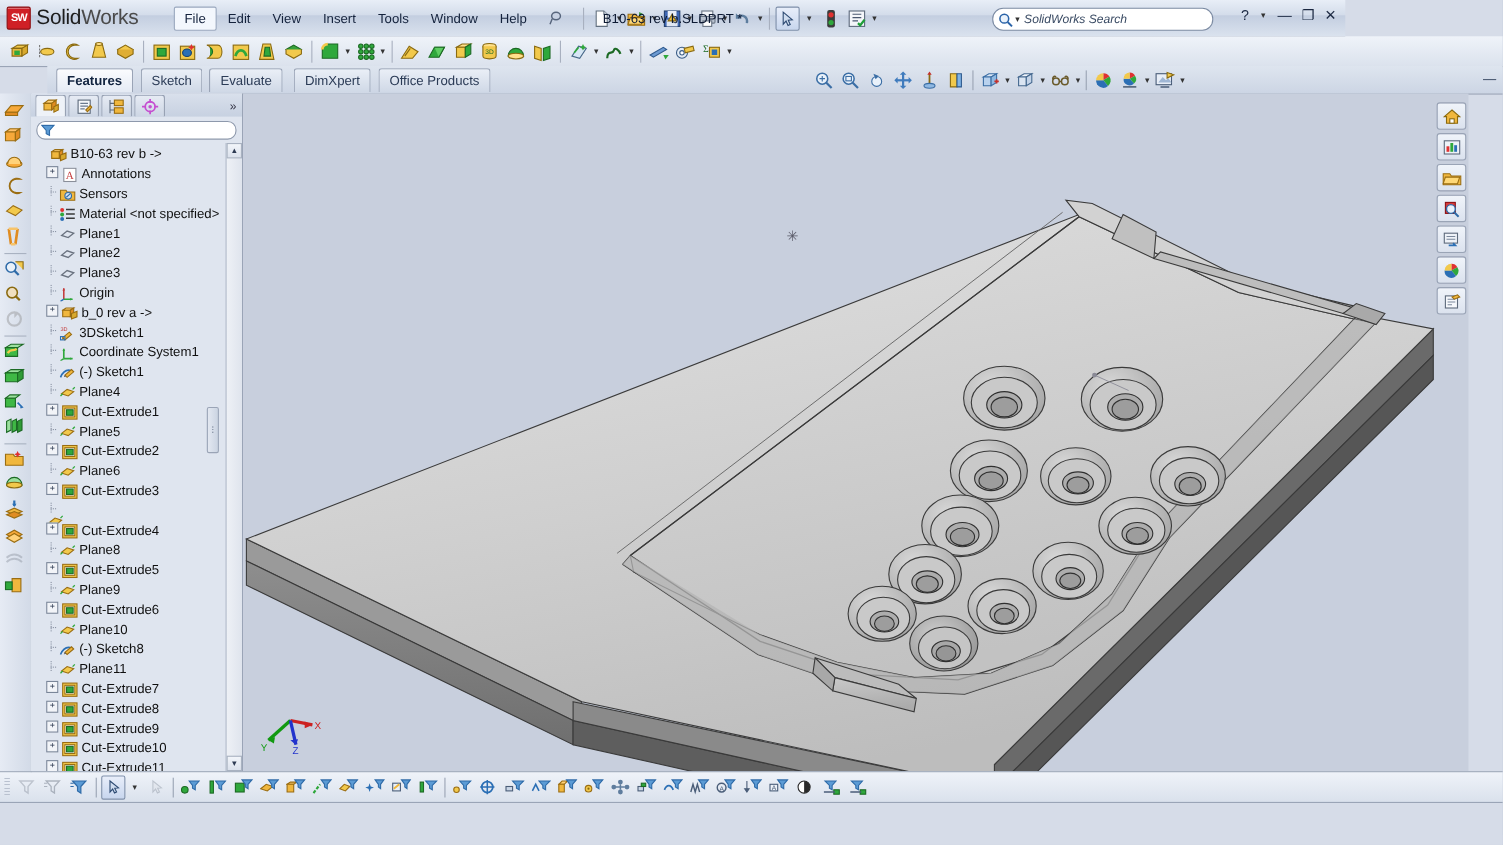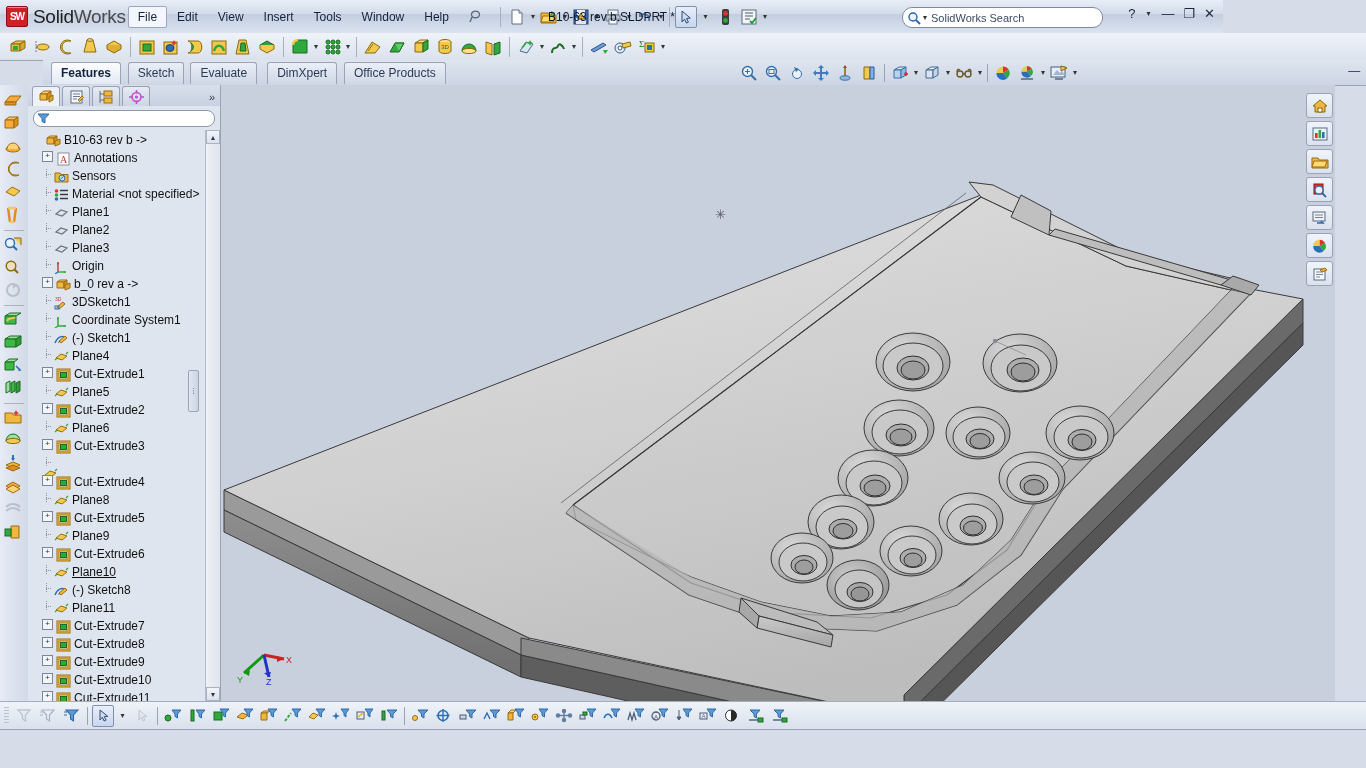--- a/index.html
+++ b/index.html
@@ -30,40 +30,40 @@
   .sw-mark{
     width:20px;height:19px;background:#cf2026;border:1px solid #8c1114;border-radius:2px;
     color:#fff;font-weight:bold;font-size:10px;display:flex;align-items:center;justify-content:center;
     letter-spacing:-1px;
     box-shadow:inset 0 1px 0 rgba(255,255,255,.45);
   }
   .sw-text{margin-left:5px;font-size:19px;letter-spacing:-0.3px;color:#1d1d1d;}
   .sw-text b{font-weight:normal;}
   .sw-text span{font-weight:normal;color:#4a4a4a;}
 
-  #menubar{display:flex;align-items:center;margin-left:2px;height:33px;}
+  #menubar{display:flex;align-items:center;margin-left:32px;height:33px;}
   .menu-item{
     padding:3px 9px;font-size:12px;color:#14223c;cursor:default;border:1px solid transparent;
   }
   .menu-item.active{
     background:#f3f7fd;border:1px solid #9aa8be;border-radius:2px;
   }
   #pin-icon{margin-left:8px;opacity:.8;}
 
   #tb-std{display:flex;align-items:center;margin-left:12px;}
   #title-doc{
     position:absolute;left:0;right:0;text-align:center;font-size:12px;color:#0d1a33;
     pointer-events:none;
   }
   #searchbox{
     position:absolute;right:120px;top:7px;width:195px;height:19px;
     background:#fff;border:1px solid #7c8ba3;border-radius:10px;
     display:flex;align-items:center;padding-left:4px;
   }
-  #searchbox .ph{font-size:11px;color:#394a63;margin-left:2px;}
+  #searchbox .ph{font-size:11px;color:#394a63;margin-left:2px;font-style:italic;}
   #win-btns{position:absolute;right:8px;top:6px;display:flex;align-items:center;gap:9px;color:#1a2740;font-size:13px;}
   #win-btns span{cursor:default;}
 
   
   #toolbar2{
     position:absolute;left:0;top:33px;width:1366px;height:27px;
     background:linear-gradient(to bottom,#eff3f9,#dbe2ed);
     border-bottom:1px solid #9aa4b6;
     display:flex;align-items:center;padding-left:6px;
   }
@@ -1011,21 +1011,21 @@
             <span class="exp">+</span>
             <span class="ti">
               <svg width="15" height="14" viewBox="0 0 15 14">
                 <rect x="1" y="1" width="13" height="12" fill="#f2c94c" stroke="#9a6d12"></rect>
                 <rect x="3" y="3" width="9" height="8" fill="#fff" stroke="#9a6d12"></rect>
                 <rect x="4.5" y="4.5" width="6" height="5" fill="#2fa83c" stroke="#1c6a24"></rect>
               </svg>
             </span>
             <span class="tl">Cut-Extrude6</span>
           </div>
-          <div class="tnode" style="padding-left: 8px; text-decoration: underline;">
+          <div class="tnode" style="padding-left: 8px;">
             <span class="noexp"></span>
             <span class="ti">
               <svg width="15" height="14" viewBox="0 0 15 14">
                 <path d="M2 8l5-4 6 2-5 4z" fill="#f2c94c" stroke="#9a6d12" stroke-width="1"></path>
                 <path d="M1 10l2-2M12 4l2-2" stroke="#2fa83c" stroke-width="1.2"></path>
               </svg>
             </span>
             <span class="tl">Plane10</span>
           </div>
           <div class="tnode" style="padding-left: 8px;">

